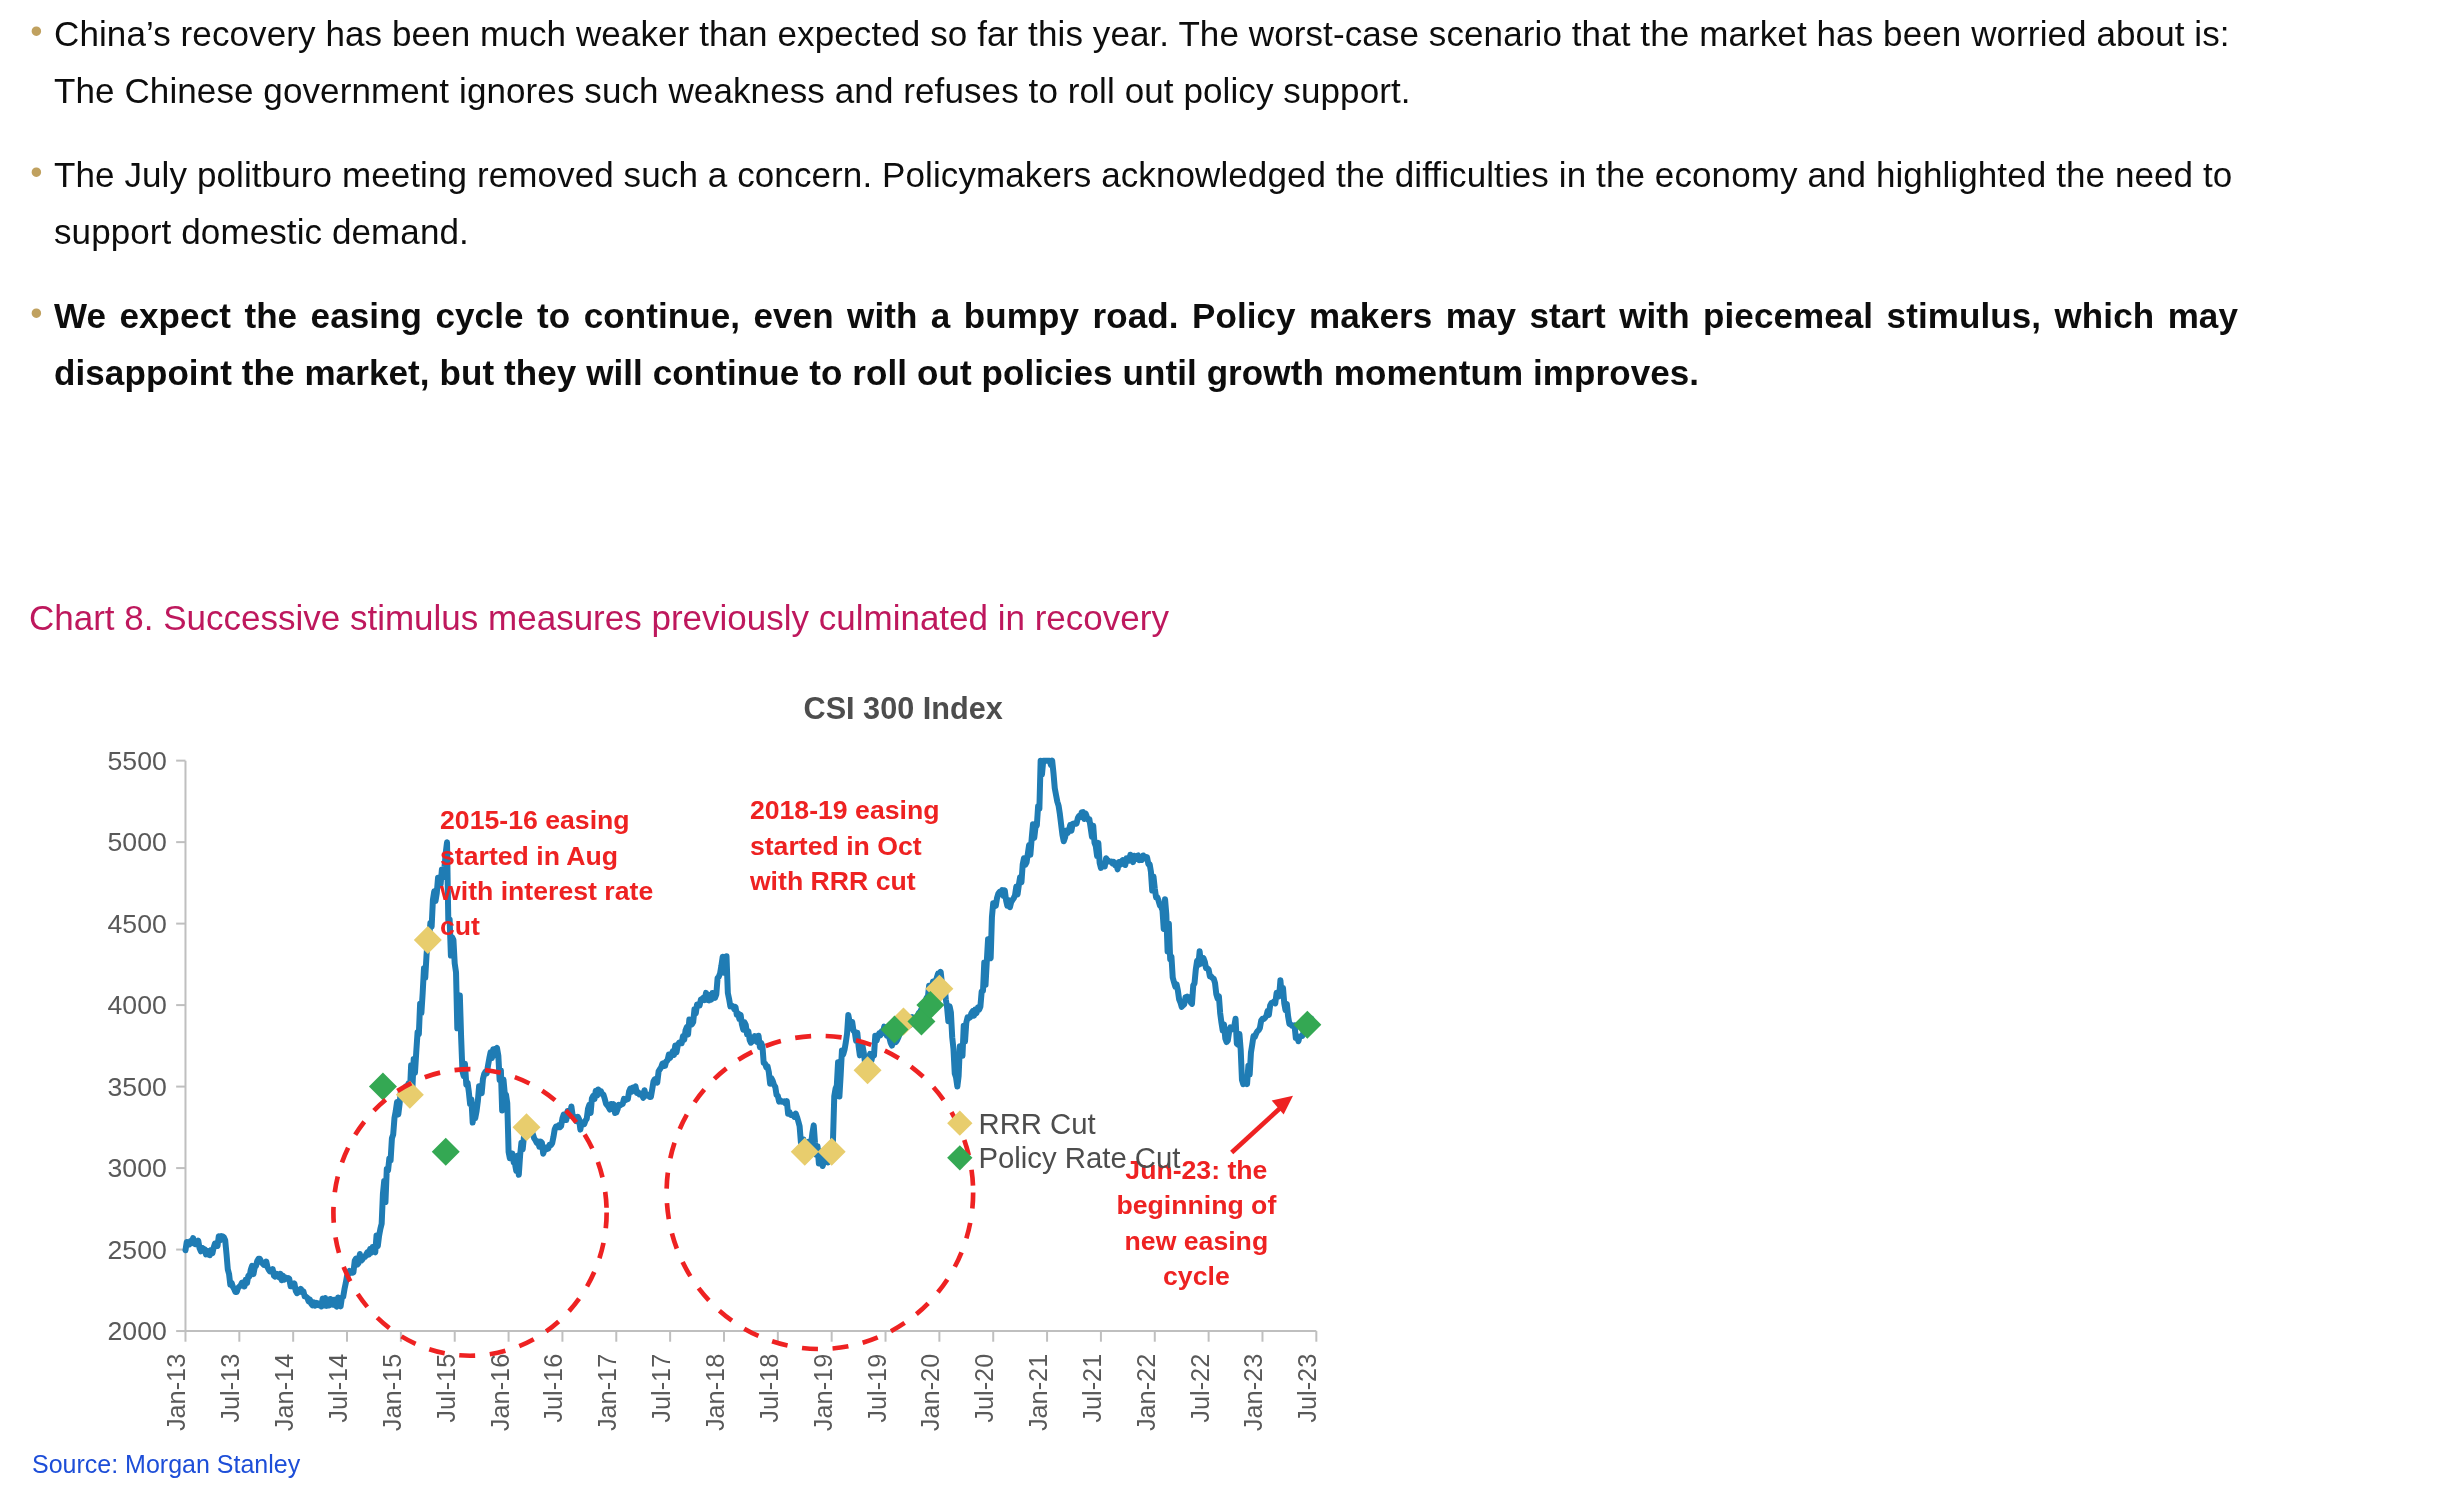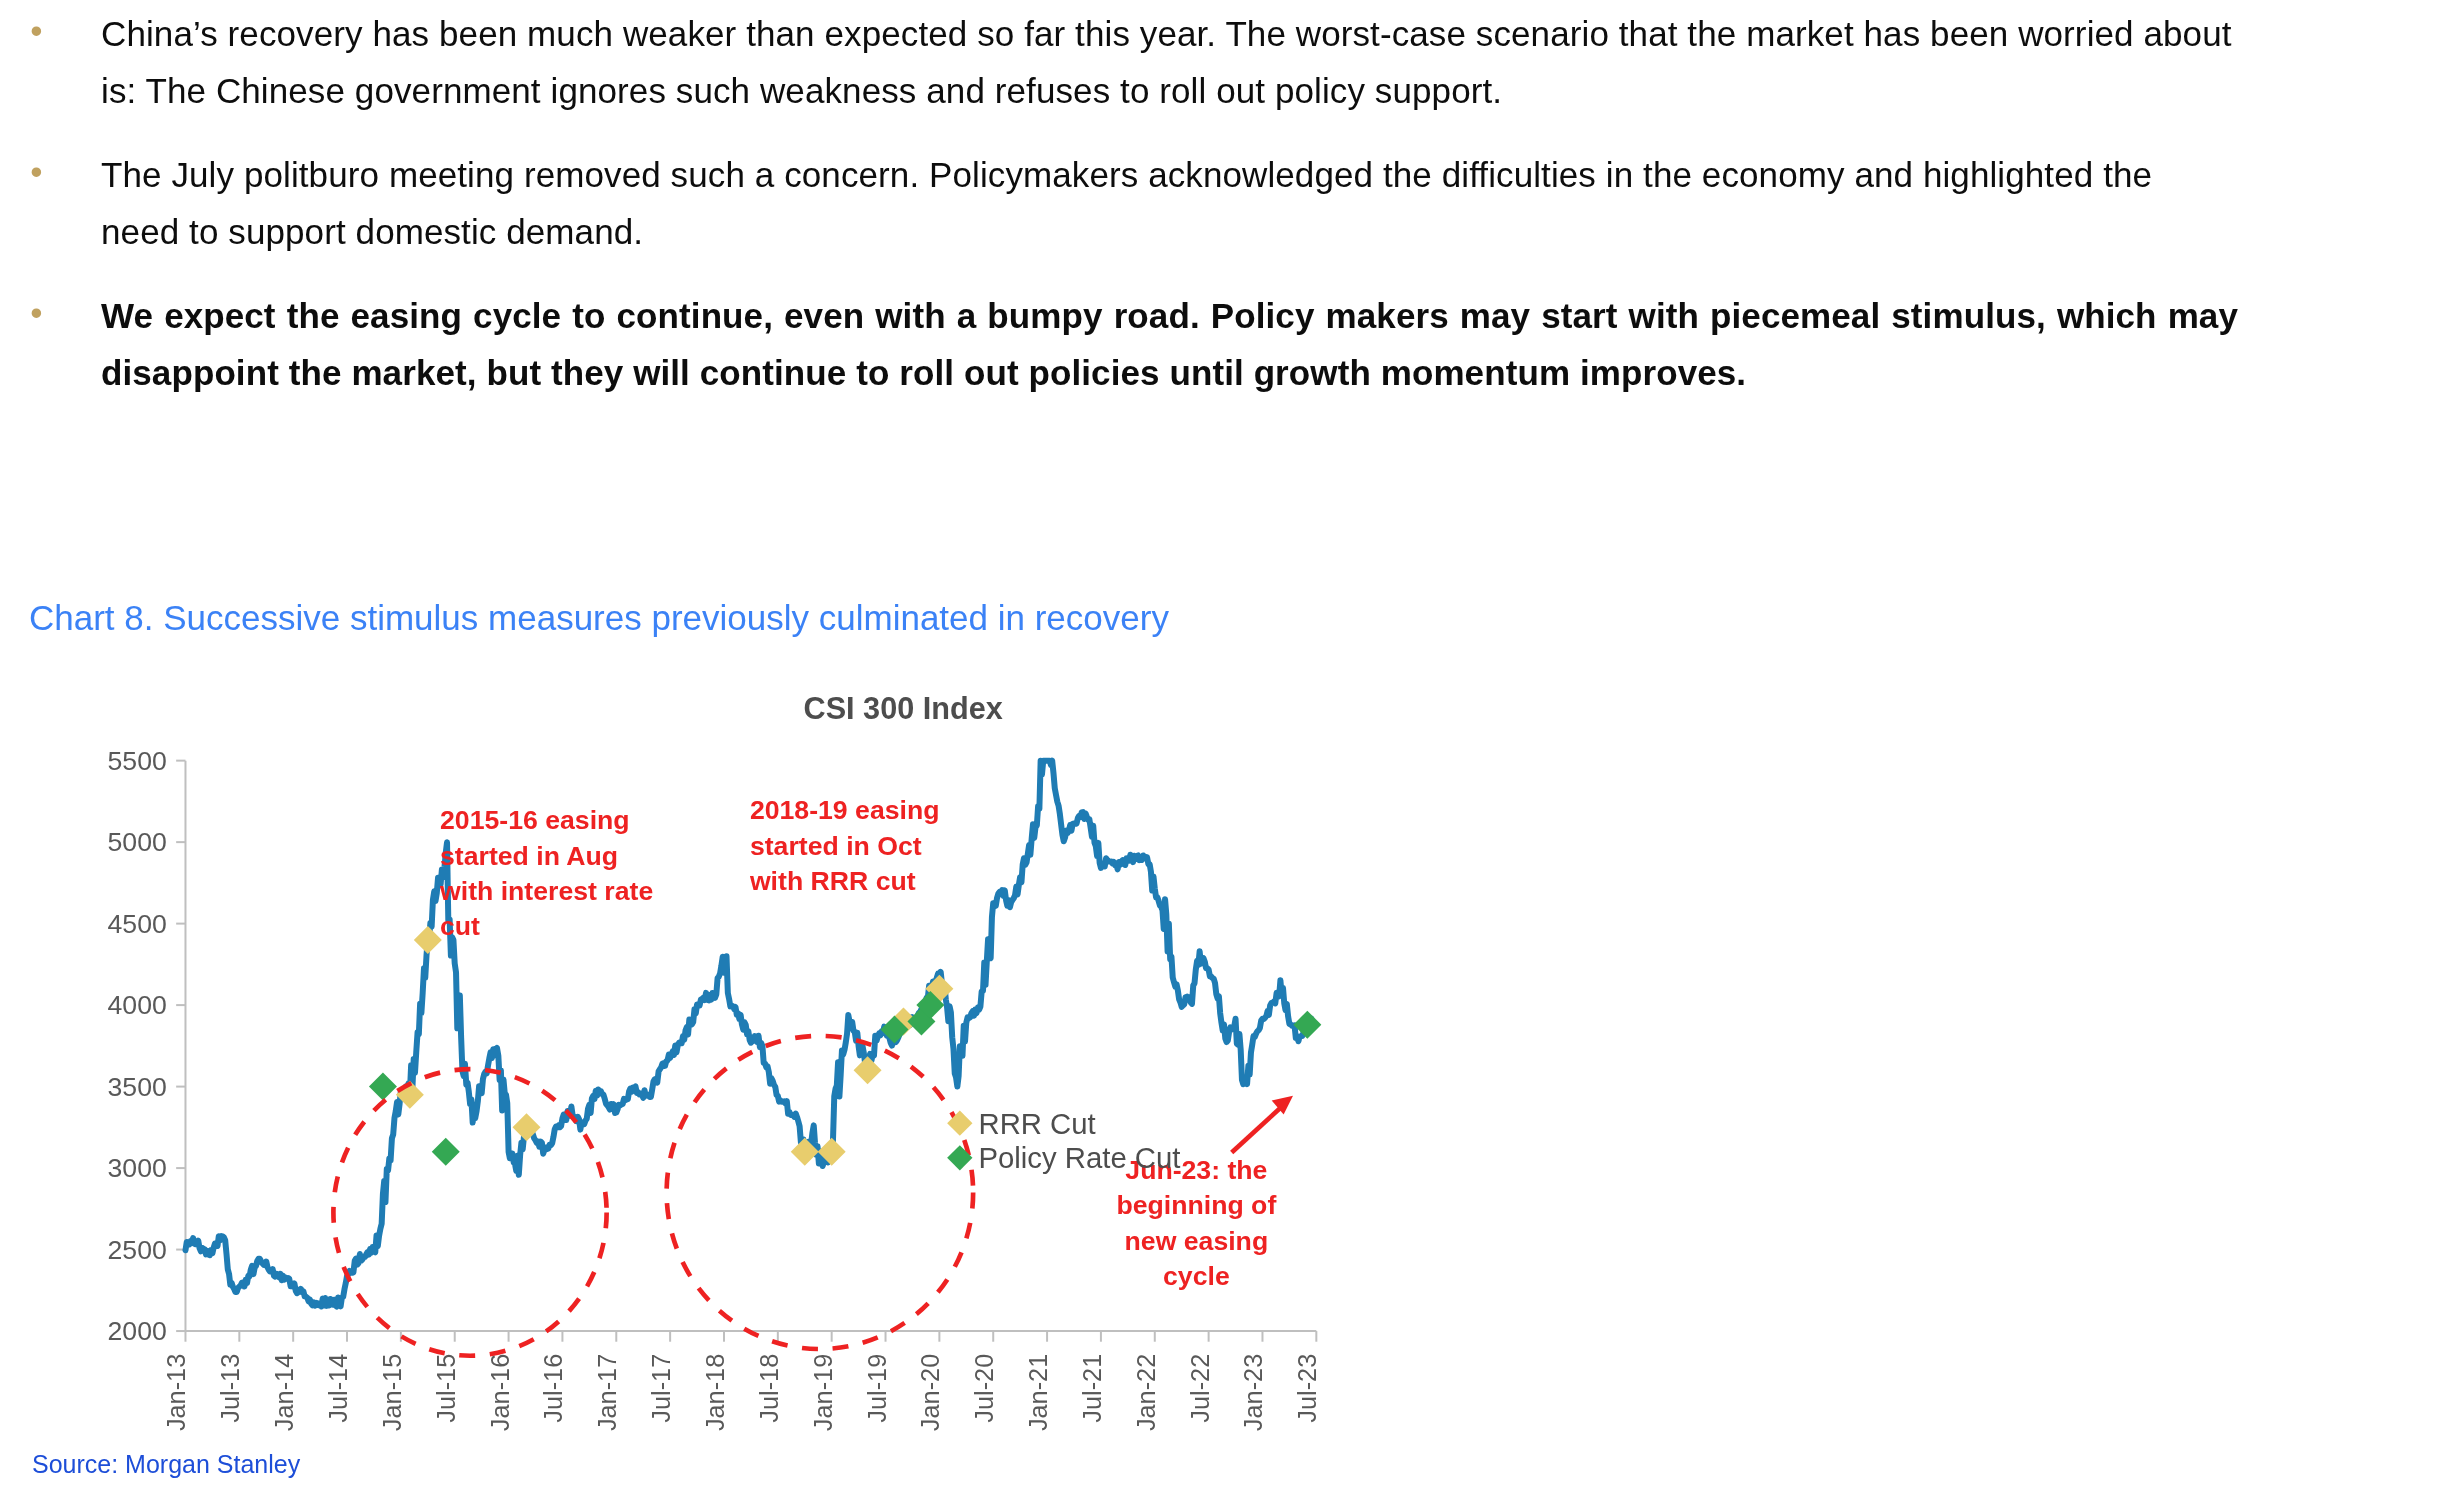--- a/index.html
+++ b/index.html
@@ -37,32 +37,31 @@
     text-align: left;
     padding-left: 5.3px;
     box-sizing: border-box;
   }
   .bullet-text {
     flex: 1 1 auto;
     font-size: 35px;
     line-height: 57px;
     color: #0d0d0d;
     letter-spacing: 0.1px;
-    margin-left: 47px;
   }
   .bullet-text.justify { text-align: justify; font-weight: bold; }
 
   
   #chart-caption {
     position: absolute;
     left: 29px;
     top: 597px;
     font-size: 35px;
     line-height: 41px;
-    color: #3b82f6;
+    color: #be185d;
     white-space: nowrap;
   }
 
   
   #chart-block {
     position: absolute;
     left: 0px;
     top: 686px;
     width: 1813px;
     height: 773px;

